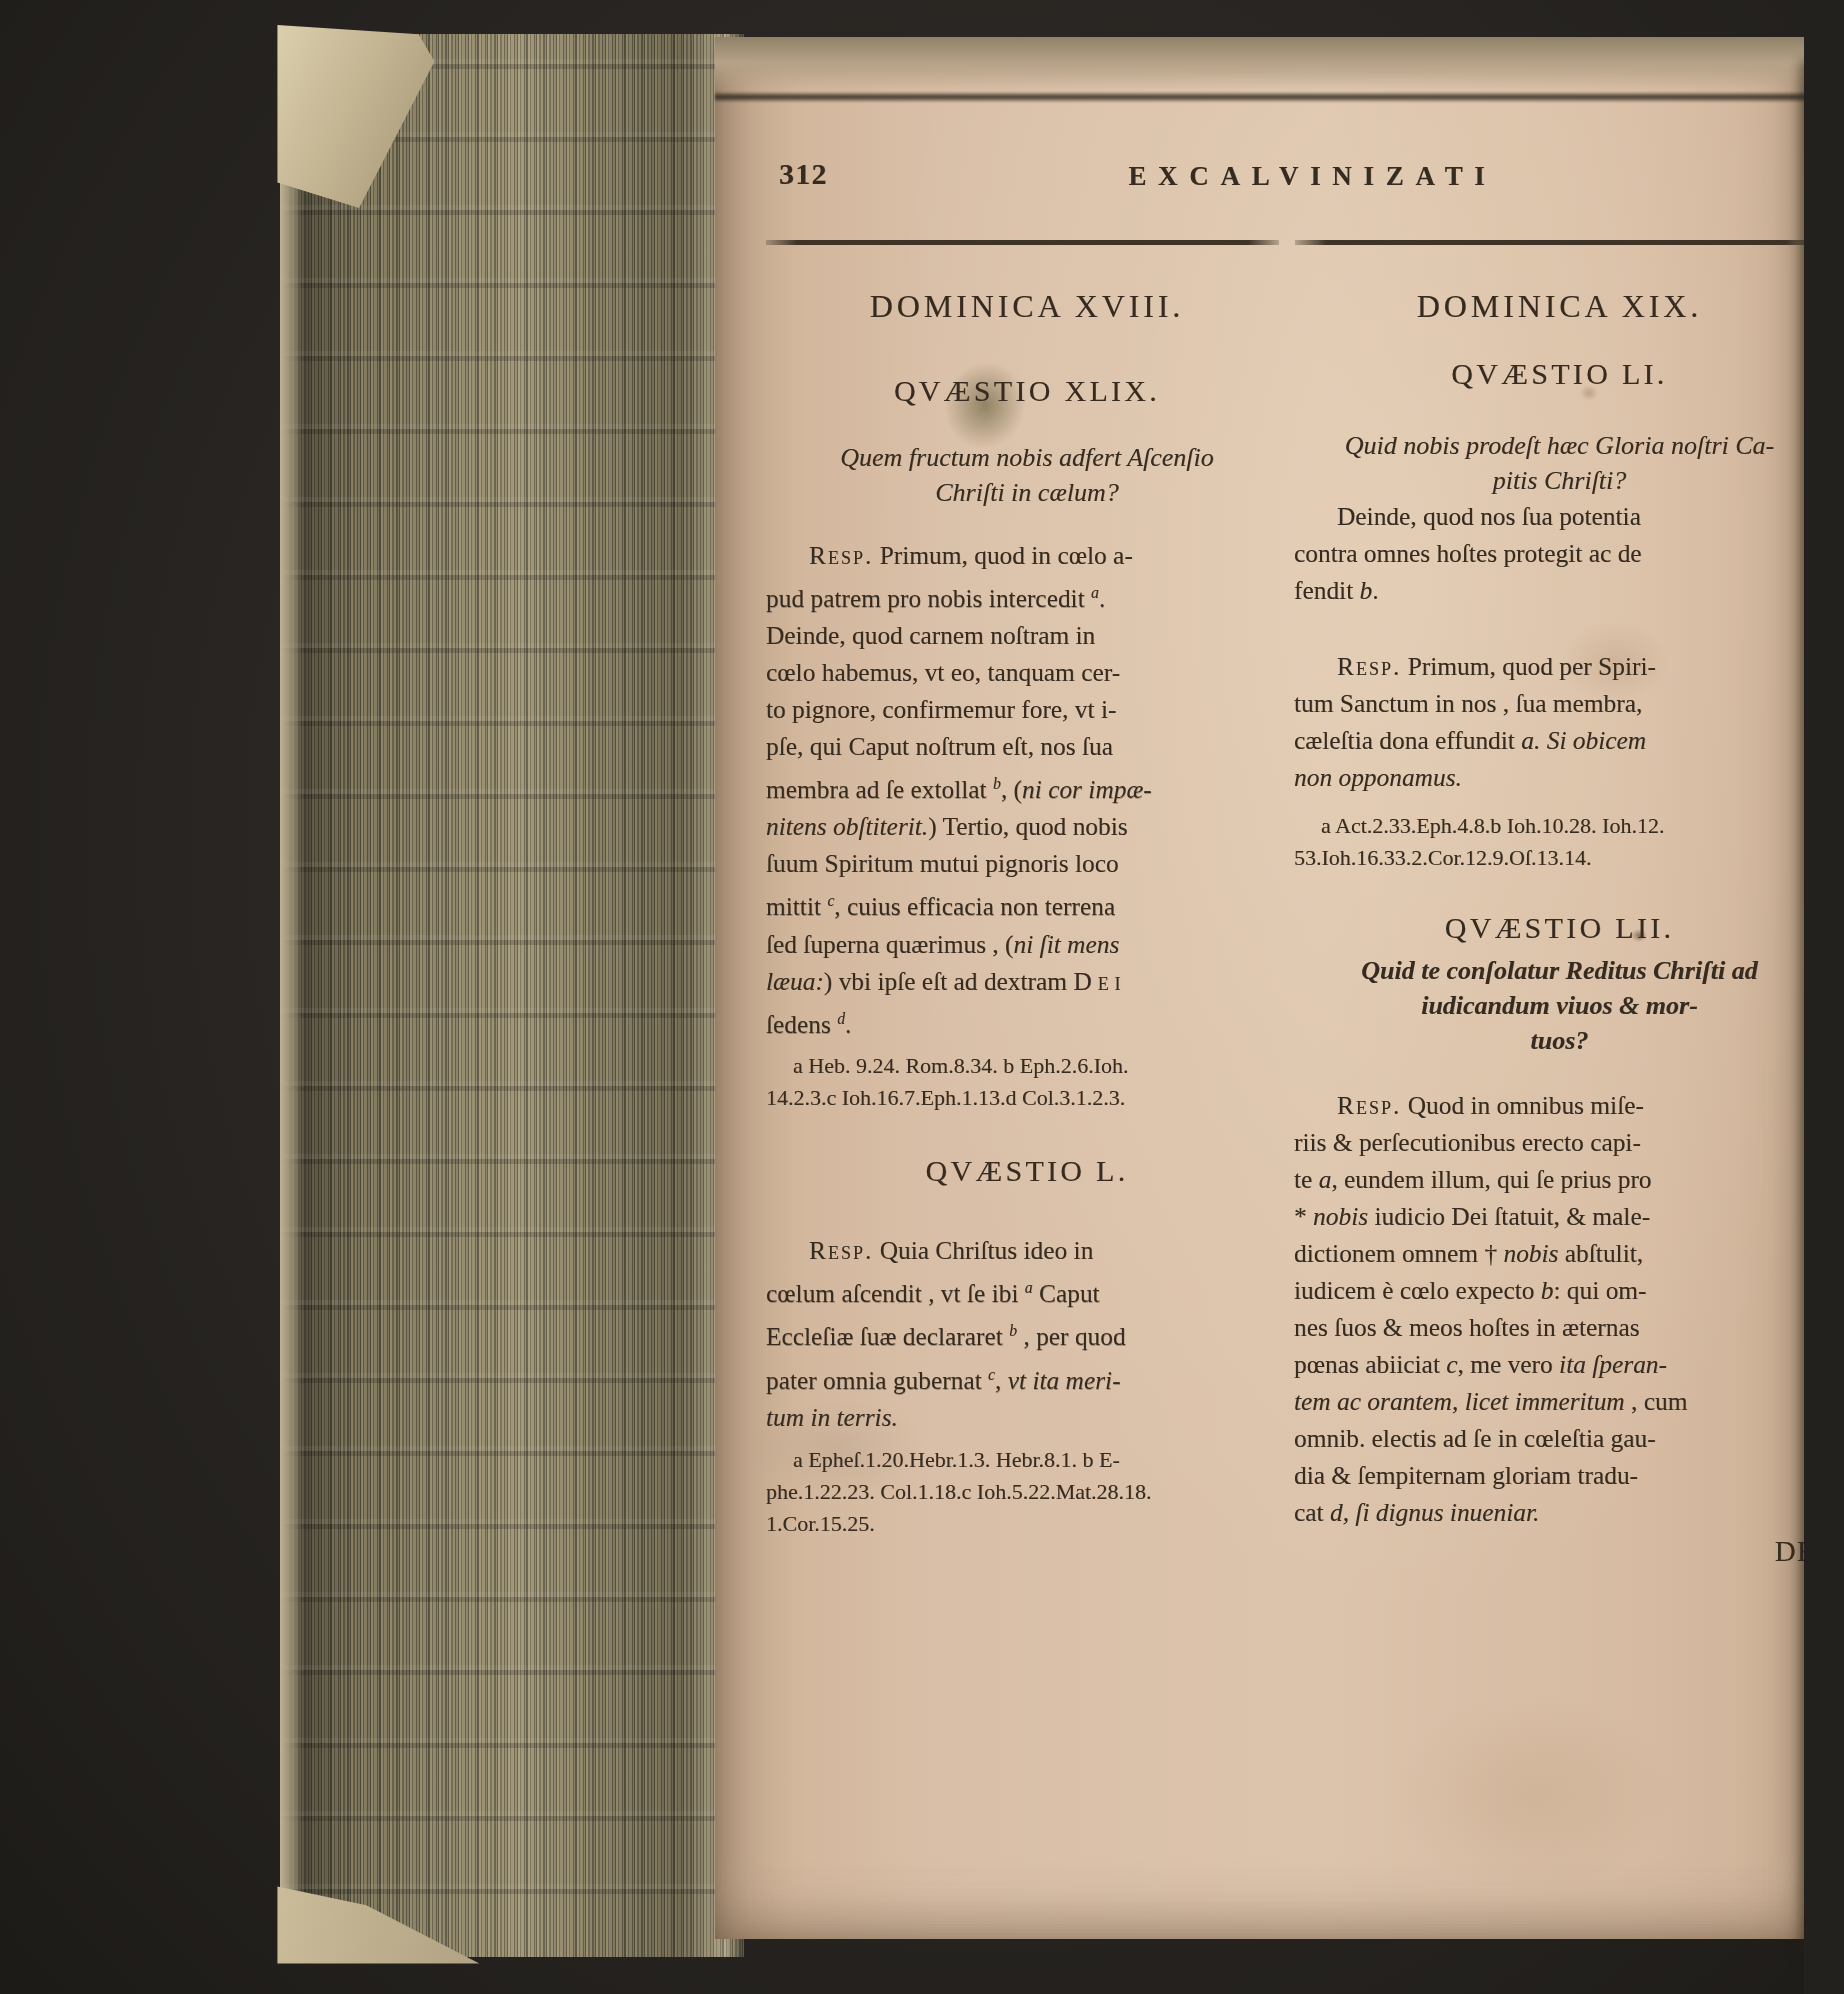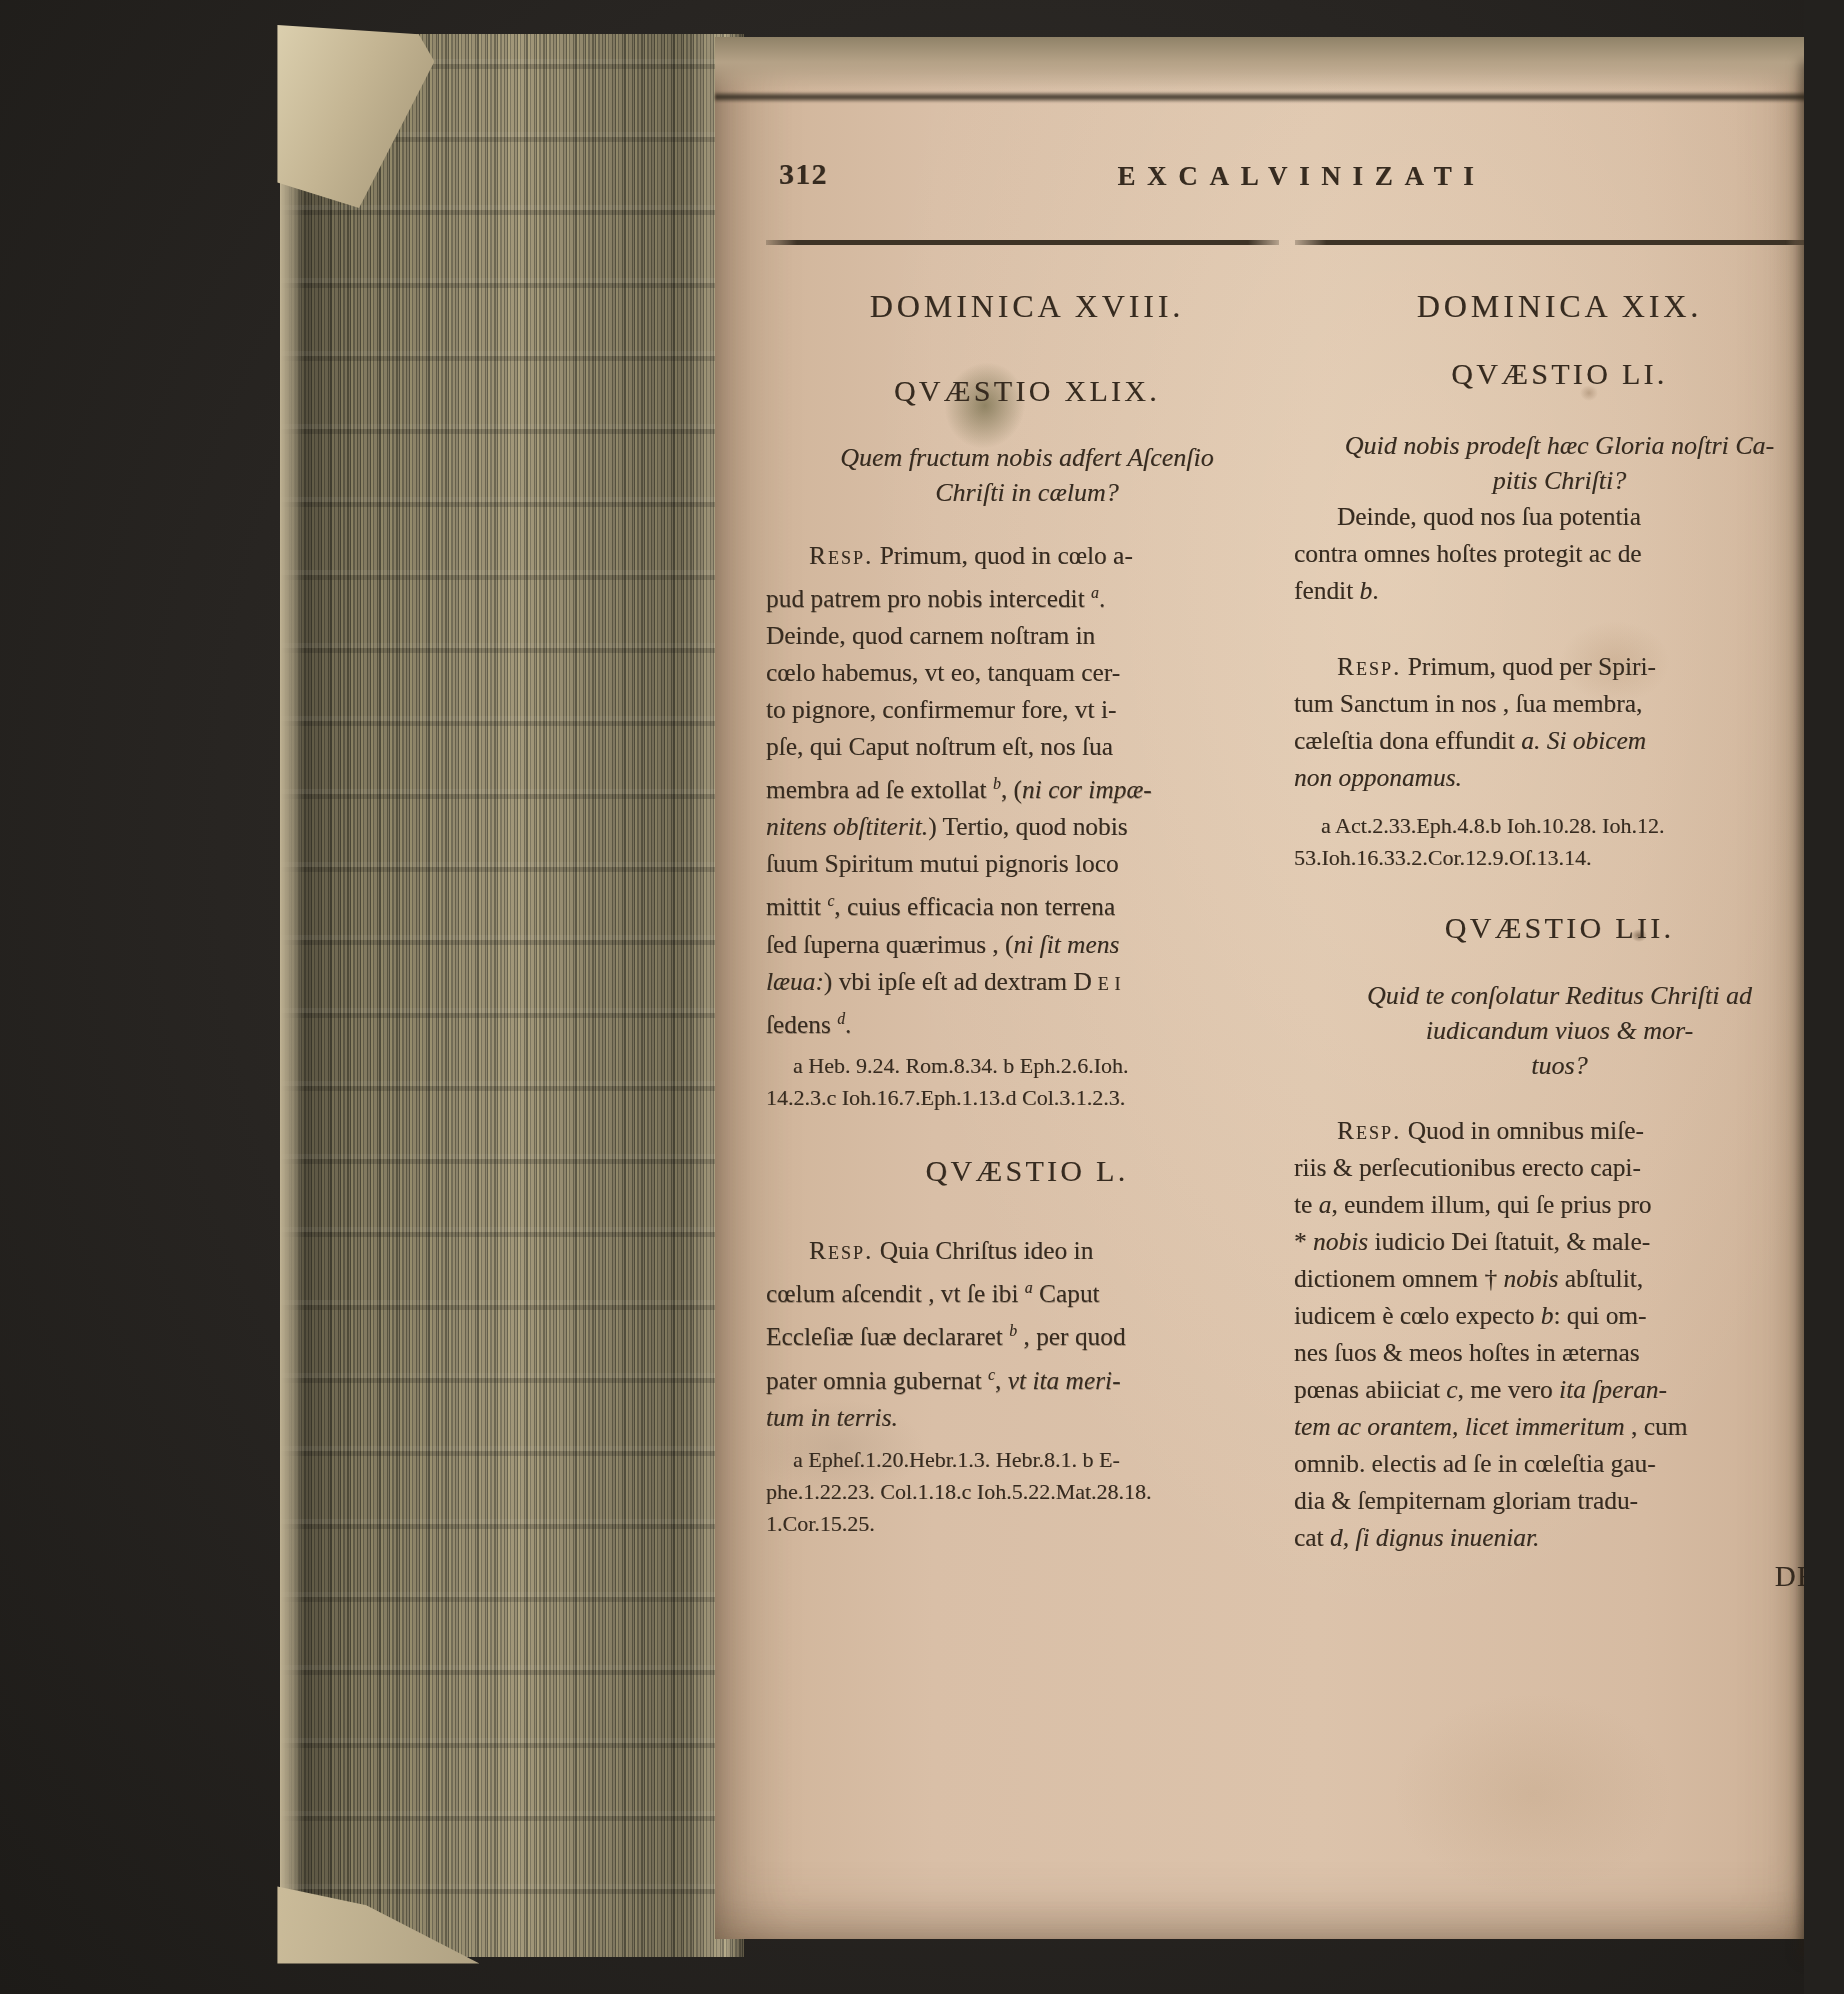--- a/index.html
+++ b/index.html
@@ -43,21 +43,21 @@
     background:radial-gradient(closest-side,rgba(82,80,42,.55),rgba(82,80,42,.22) 60%,rgba(82,80,42,0));}
   .stain.s2{left:845px;top:584px;width:110px;height:82px;background:radial-gradient(closest-side,rgba(140,100,60,.16),rgba(140,100,60,0));}
   .stain.s3{left:916px;top:892px;width:15.7px;height:13px;background:radial-gradient(closest-side,rgba(70,50,30,.55),rgba(70,50,30,0));}
   .stain.s4{left:678px;top:1656px;width:280px;height:202px;background:radial-gradient(closest-side,rgba(150,115,75,.13),rgba(150,115,75,0));}
   .stain.s5{left:34px;top:1362px;width:176px;height:98px;background:radial-gradient(closest-side,rgba(120,105,85,.13),rgba(120,105,85,0));}
   .stain.s6{left:865px;top:348px;width:18px;height:15.7px;background:radial-gradient(closest-side,rgba(110,80,50,.3),rgba(110,80,50,0));}
   
   .paper, .paper *{box-sizing:border-box;}
   .printed{text-shadow:0.4px 0.4px 0 rgba(60,45,30,.35);}
   .page-number{position:absolute;left:64px;top:120px;font-size:30px;font-weight:bold;letter-spacing:1.3px;}
-  .running-title{position:absolute;left:319px;top:124px;width:535px;text-align:center;
+  .running-title{position:absolute;left:330px;top:124px;width:535px;text-align:center;
     font-size:27px;letter-spacing:11.7px;font-weight:bold;}
   .rule{position:absolute;top:203px;height:4.6px;filter:blur(0.3px);
     background:linear-gradient(90deg,rgba(55,45,32,.25),#3d3326 6%,#3d3326 94%,rgba(55,45,32,.25));}
   .rule-left{left:51px;width:513px;}
   .rule-right{left:580px;width:522px;}
   .col{position:absolute;top:226px;font-size:25.4px;line-height:37px;}
   .col-left{left:51px;width:522px;}
   .col-right{left:579px;width:531px;}
   .dominica{font-size:32px;line-height:38px;letter-spacing:3.9px;text-align:center;margin-top:23.5px;}
   .quaestio{font-size:30px;line-height:37px;letter-spacing:3.3px;text-align:center;}
@@ -76,21 +76,21 @@
   .col-left .refs.r49{margin-top:6.5px;}
   .col-left .quaestio.second{margin-top:38px;}
   .col-left .question.q50{margin-top:30px;}
   .col-left .para.p50{margin-top:43px;}
   .col-left .refs.r50{margin-top:7.8px;}
   .col-right .quaestio.first{margin-top:30px;}
   .col-right .question.q51{margin-top:36px;}
   .col-right .para.p51a{margin-top:39px;}
   .col-right .refs.r51{margin-top:14.3px;}
   .col-right .quaestio.second{margin-top:35px;}
-  .col-right .question.q52{margin-top:32px;}
+  .col-right .question.q52{margin-top:7px;font-weight:bold;}
   .col-right .para.p52{margin-top:29px;}
   .col-right .refs.r52{margin-top:6.5px;}
   
   .margin-note{position:absolute;font-size:19px;color:#453728;font-family:"Liberation Serif",serif;white-space:nowrap;z-index:5;}
   .edge-mark{position:absolute;font-size:17.6px;color:#55452f;z-index:5;}
 </style>
 </head>
 <body>
 
 <div class="scene">

